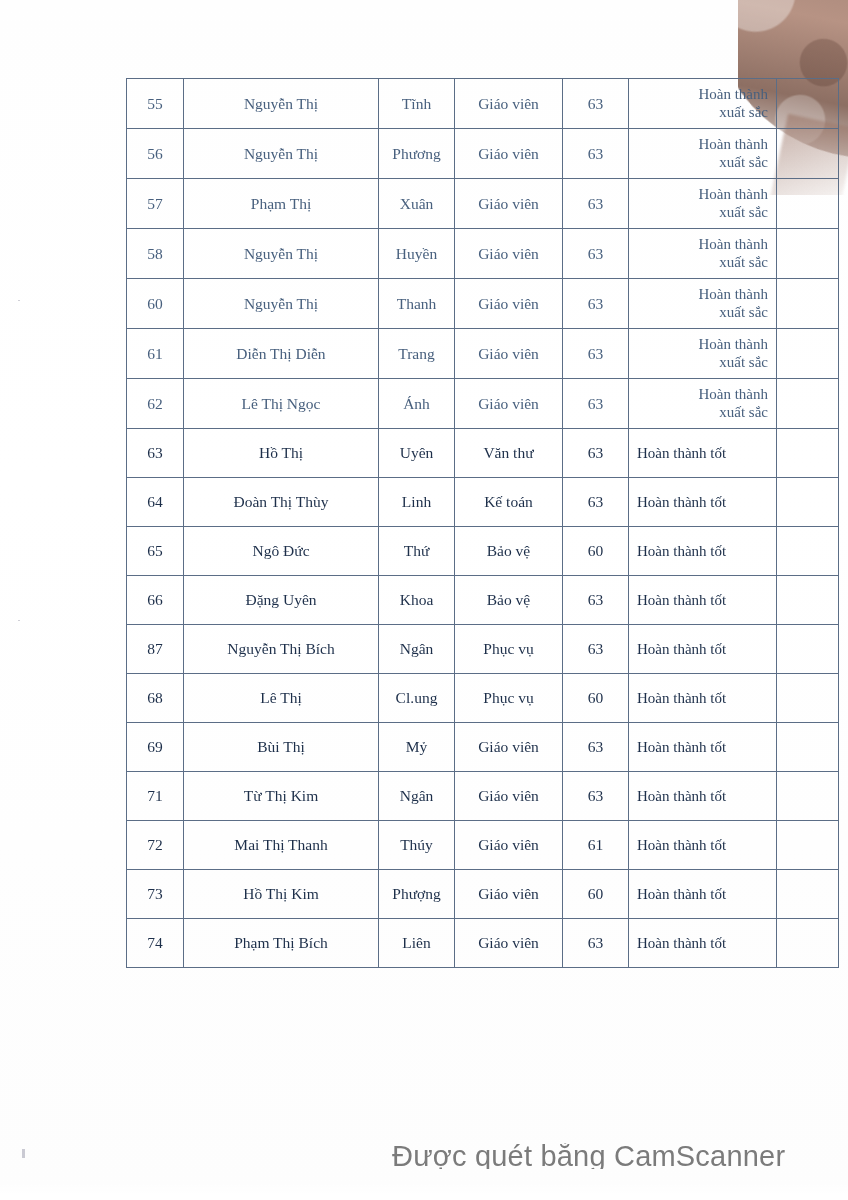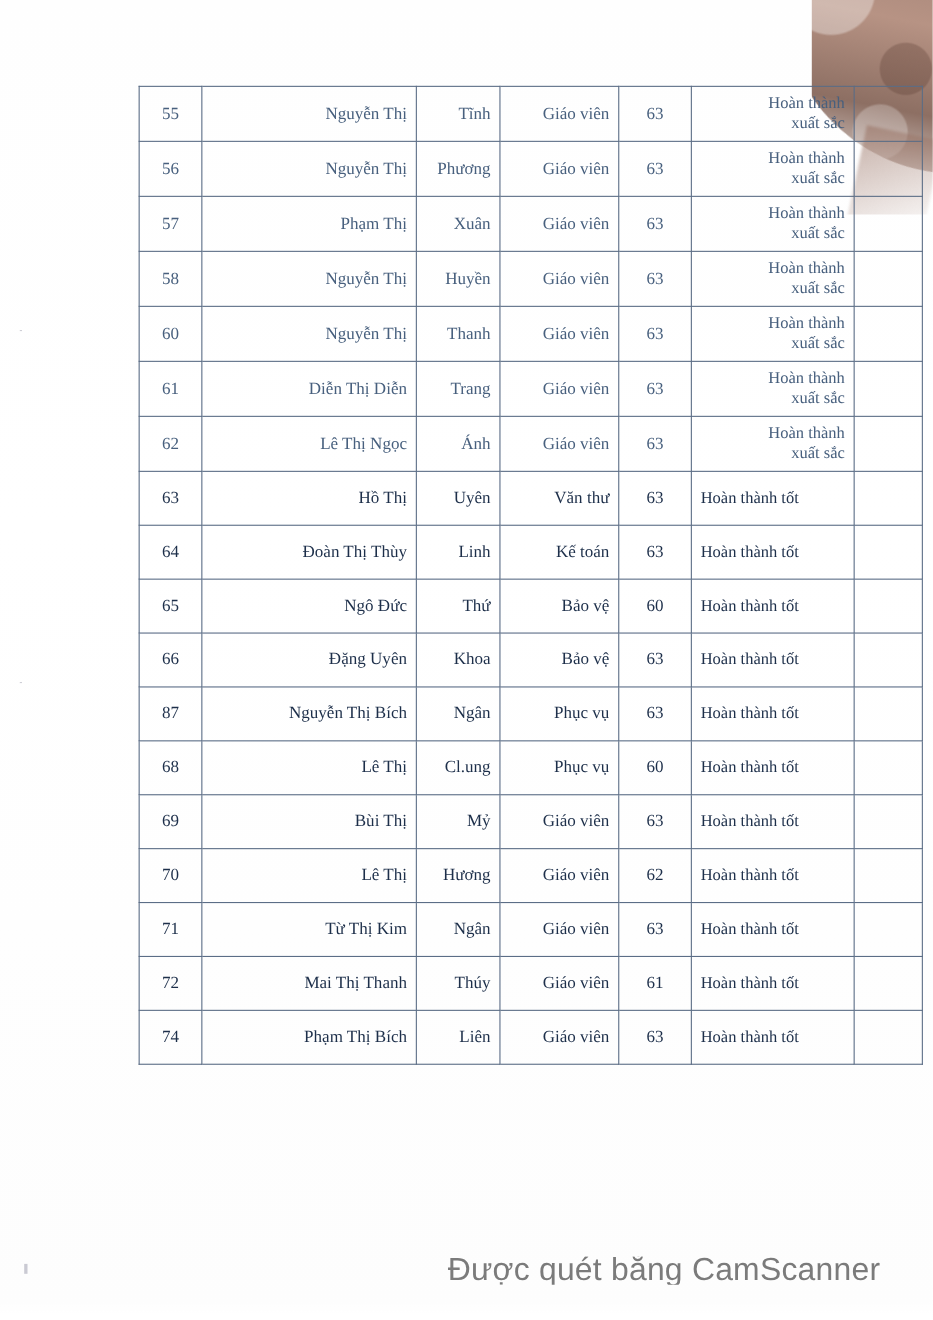--- a/index.html
+++ b/index.html
@@ -94,21 +94,21 @@
   
   col.c-stt   { width: 57px; }
   col.c-ho    { width: 195px; }
   col.c-ten   { width: 76px; }
   col.c-chuc  { width: 108px; }
   col.c-nam   { width: 66px; }
   col.c-ketqua{ width: 148px; }
   col.c-ghichu{ width: 62px; }
 
   .c-center { text-align: center; }
-  .c-left   { text-align: right; }
+  .c-left   { text-align: center; }
 
   
   tr.r-tall td { height: 49px; }
   tr.r-short td { height: 48px; }
 
   .two-line {
     text-align: right;
     line-height: 1.18;
     font-size: 15px;
   }
@@ -130,21 +130,20 @@
     opacity: .78;
     white-space: nowrap;
     letter-spacing: .2px;
   }
   .footer-watermark .clip {
     display: inline-block;
     overflow: hidden;
     max-width: 452px;
     height: 26px;
     line-height: 26px;
-    margin-left: 15px;
   }
   .bottom-fade {
     position: absolute;
     left: 0;
     right: 0;
     bottom: 0;
     height: 18px;
     background: linear-gradient(180deg, rgba(255,255,255,0), #ffffff 70%);
   }
   .stray-dot {
@@ -328,47 +327,47 @@
           <td class="c-left">Bùi Thị</td>
           <td class="c-left">Mỷ</td>
           <td class="c-left">Giáo viên</td>
           <td class="c-center">63</td>
           <td>
             <div class="one-line"><span>Hoàn thành tốt</span></div>
           </td>
           <td class="c-center"></td>
         </tr>
         <tr class="r-short">
-          <td class="c-center">70</td>
-          <td class="c-left">Lê Thị</td>
-          <td class="c-left">Hương</td>
-          <td class="c-left">Giáo viên</td>
-          <td class="c-center">62</td>
-          <td>
-            <div class="one-line"><span>Hoàn thành tốt</span></div>
-          </td>
-          <td class="c-center"></td>
-        </tr>
-        <tr class="r-short">
           <td class="c-center">71</td>
           <td class="c-left">Từ Thị Kim</td>
           <td class="c-left">Ngân</td>
           <td class="c-left">Giáo viên</td>
           <td class="c-center">63</td>
           <td>
             <div class="one-line"><span>Hoàn thành tốt</span></div>
           </td>
           <td class="c-center"></td>
         </tr>
         <tr class="r-short">
           <td class="c-center">72</td>
           <td class="c-left">Mai Thị Thanh</td>
           <td class="c-left">Thúy</td>
           <td class="c-left">Giáo viên</td>
           <td class="c-center">61</td>
+          <td>
+            <div class="one-line"><span>Hoàn thành tốt</span></div>
+          </td>
+          <td class="c-center"></td>
+        </tr>
+        <tr class="r-short">
+          <td class="c-center">73</td>
+          <td class="c-left">Hồ Thị Kim</td>
+          <td class="c-left">Phượng</td>
+          <td class="c-left">Giáo viên</td>
+          <td class="c-center">60</td>
           <td>
             <div class="one-line"><span>Hoàn thành tốt</span></div>
           </td>
           <td class="c-center"></td>
         </tr>
         <tr class="r-short">
           <td class="c-center">74</td>
           <td class="c-left">Phạm Thị Bích</td>
           <td class="c-left">Liên</td>
           <td class="c-left">Giáo viên</td>

